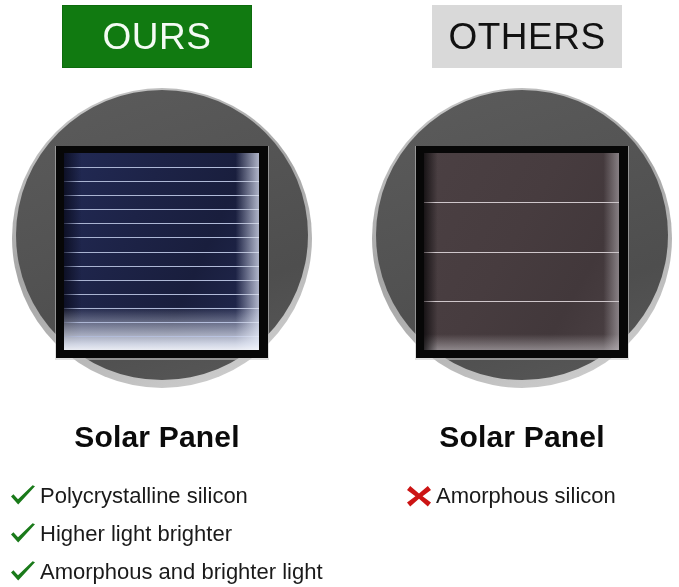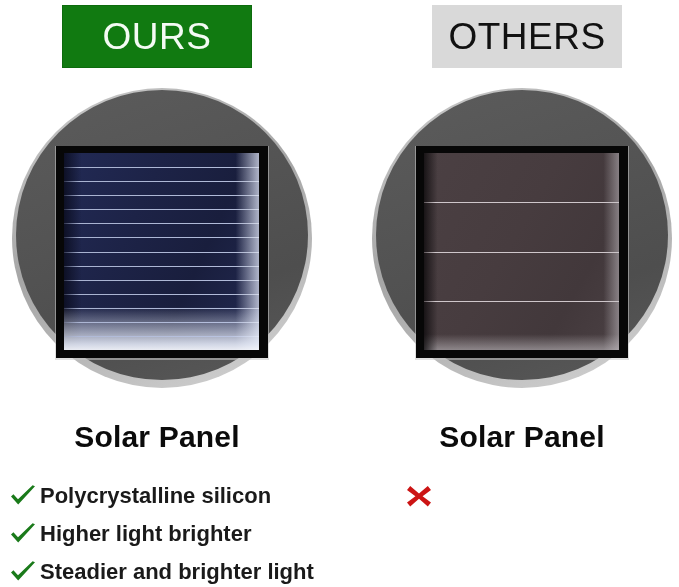--- a/index.html
+++ b/index.html
@@ -129,21 +129,20 @@
     width:30px;height:26px;
     flex:0 0 30px;
     display:flex;align-items:center;justify-content:center;
     margin-right:2px;
   }
   .feature-text{
     font-size:22px;
     color:#1a1a1a;
     white-space:nowrap;
     line-height:1;
-    font-weight:bold;
   }
 </style>
 </head>
 <body>
 
 <div class="stage">
 
   <div class="banner" id="banner-others">
     <span class="banner-label">OTHERS</span>
   </div>
@@ -211,26 +210,27 @@
           </svg>
         </span>
         <span class="feature-text">Higher light brighter</span>
       </div>
       <div class="feature-row">
         <span class="feature-icon">
           <svg width="28" height="24" viewBox="0 0 28 24" aria-hidden="true">
             <path d="M2 12.5 L9.2 20.5 L26 2.2 L23.6 1.2 L9.0 15.2 L4.4 10.2 Z" fill="#1a7a1a"></path>
           </svg>
         </span>
-        <span class="feature-text">Steadier and brighter light</span>
+        <span class="feature-text">Amorphous and brighter light</span>
       </div>
     </div>
   <div class="features" id="features-right">
       <div class="feature-row">
         <span class="feature-icon">
           <svg width="26" height="24" viewBox="0 0 26 24" aria-hidden="true">
             <path d="M4.2 2.0 L13 9.6 L21.8 2.0 L25.0 6.0 L16.6 12.2 L25.0 18.4 L21.8 22.4 L13 14.8 L4.2 22.4 L1.0 18.4 L9.4 12.2 L1.0 6.0 Z" fill="#cc1414"></path>
           </svg>
         </span>
+        <span class="feature-text">Amorphous silicon</span>
       </div>
     </div>
 
 </div>
 
 </body></html>

